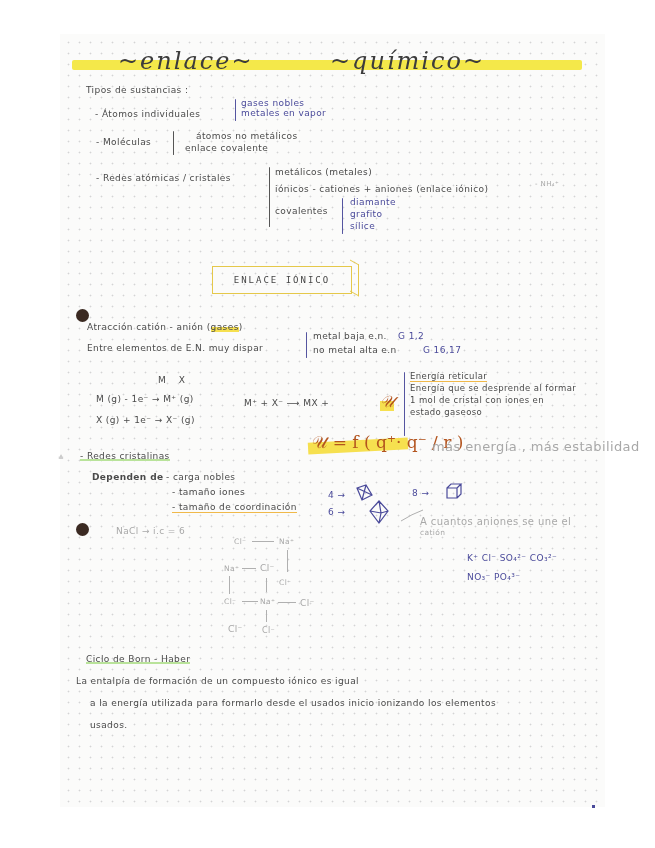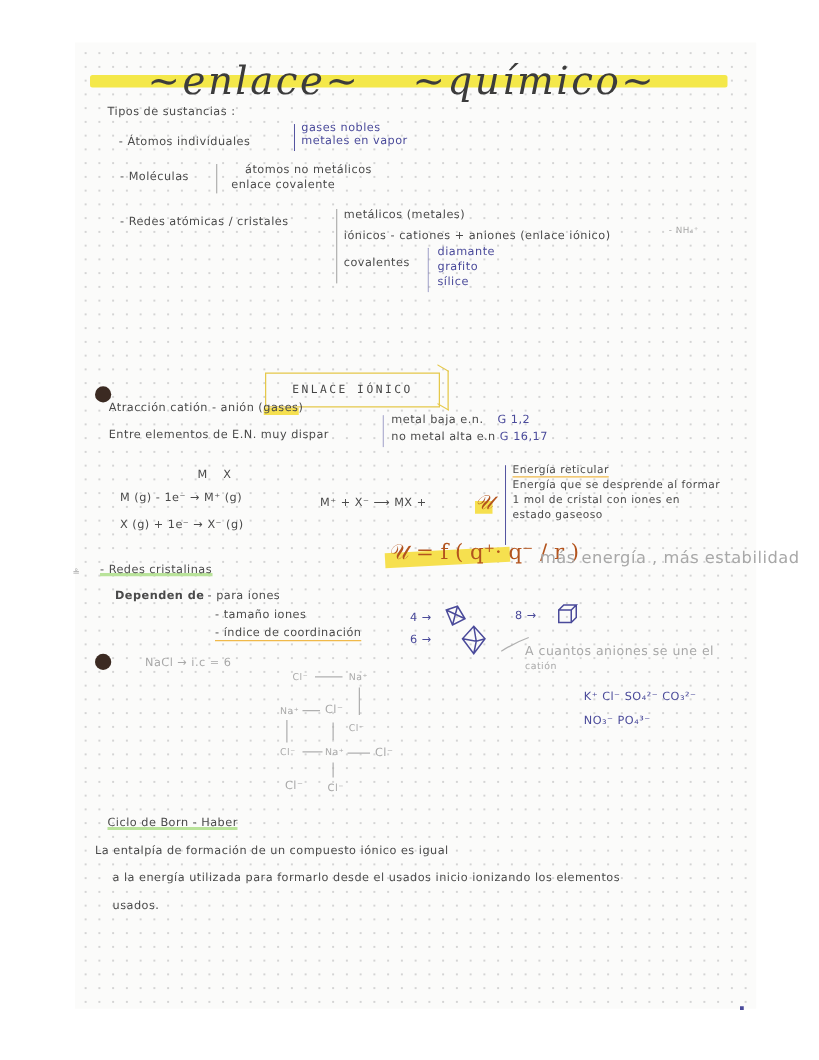--- a/index.html
+++ b/index.html
@@ -18,31 +18,31 @@
   .blue { color: #4a4a9a; }
   .grey { color: #a8a8a8; }
   .orange { color: #b3541e; }
 
   .title-band {
     position: absolute; left: 72px; top: 60px; width: 510px; height: 10px;
     background: #f4e84a; border-radius: 2px;
   }
   .title {
     position: absolute; top: 47px; font-family: "DejaVu Serif", serif; font-style: italic;
-    font-size: 31px; color: #3c3c3c; letter-spacing: 2px; text-align: center;
+    font-size: 24px; color: #3c3c3c; letter-spacing: 2px; text-align: center;
   }
 
   .brace { position: absolute; border-left: 1.3px solid #555; border-radius: 2px; }
   .brace.b { border-color: #5555a0; }
 
   .ionic-box {
     position: absolute; left: 212px; top: 266px; width: 140px; height: 28px;
     border: 1.3px solid #e5c84a; transform: skewX(0deg);
     font-family: "DejaVu Sans Mono", monospace; font-size: 9px; letter-spacing: 2px;
-    display: flex; align-items: center; justify-content: center; color: #444; margin-top: 32px;
+    display: flex; align-items: center; justify-content: center; color: #444;
   }
   .ionic-box::after {
     content: ""; position: absolute; right: -8px; top: -5px; width: 8px; height: 30px;
     border-right: 1.3px solid #e5c84a; border-top: 1.3px solid #e5c84a; border-bottom: 1.3px solid #e5c84a;
     transform: skewY(30deg);
   }
   .dot-bullet { position: absolute; width: 13px; height: 13px; border-radius: 50%; background: #3b2a22; }
 
   .hl-yellow { background: linear-gradient(transparent 45%, #f6e04f 45%); }
   .hl-green { background: linear-gradient(transparent 75%, #b9e39a 75%); }
@@ -95,44 +95,44 @@
   <span>Atracción catión - anión (</span><span class="hl-yellow">gases</span><span>)</span>
 </div>
 <div class="abs hand" style="left:87px;top:343px">Entre elementos de E.N. muy dispar</div>
 <div class="brace b" style="left:306px;top:332px;height:26px"></div>
 <div class="abs hand" style="left:313px;top:331px">
   <span>metal baja e.n.</span>
   <span class="blue" style="margin-left:8px">G 1,2</span>
 </div>
 <div class="abs hand" style="left:313px;top:345px">
   <span>no metal alta e.n</span>
-  <span class="blue" style="margin-left:0">G 16,17</span>
+  <span class="blue" style="margin-left:23px">G 16,17</span>
 </div>
 
 <div class="abs hand" style="left:158px;top:375px;letter-spacing:5px">M   X</div>
 <div class="abs hand" style="left:96px;top:394px">M (g) - 1e⁻  →  M⁺ (g)</div>
 <div class="abs hand" style="left:96px;top:415px">X (g) + 1e⁻  →  X⁻ (g)</div>
-<div class="abs hand" style="left:256px;top:398px">M⁺ + X⁻  ⟶  MX +</div>
+<div class="abs hand" style="left:244px;top:398px">M⁺ + X⁻  ⟶  MX +</div>
 <div class="abs orange hl-yellow" style="left:380px;top:392px;font-family:'DejaVu Serif',serif;font-size:16px;font-style:italic">𝒰</div>
 <div class="brace b" style="left:404px;top:372px;height:64px"></div>
 <div class="abs hand" style="left:410px;top:371px;font-size:8.5px"><span class="hl-orange-u">Energía reticular</span></div>
 <div class="abs hand" style="left:410px;top:383px;font-size:8.5px">Energía que se desprende al formar</div>
 <div class="abs hand" style="left:410px;top:395px;font-size:8.5px">1 mol de cristal con iones en</div>
 <div class="abs hand" style="left:410px;top:407px;font-size:8.5px">estado gaseoso</div>
 
 <div class="formula-band"></div>
 <div class="formula abs">𝒰 = f ( q⁺· q⁻ / r )</div>
 <div class="abs hand grey" style="left:432px;top:439px;font-size:13px">más energía , más estabilidad</div>
 
 <div class="abs grey" style="left:58px;top:454px;font-size:7px">≗</div>
 <div class="abs hand" style="left:80px;top:451px"><span class="hl-green">- Redes cristalinas</span></div>
 <div class="abs hand" style="left:92px;top:472px;font-weight:bold">Dependen de</div>
-<div class="abs hand" style="left:166px;top:472px">- para iones</div>
+<div class="abs hand" style="left:166px;top:472px">- carga nobles</div>
 <div class="abs hand" style="left:172px;top:487px">- tamaño iones</div>
-<div class="abs hand" style="left:172px;top:502px"><span class="hl-orange-u">- índice de coordinación</span></div>
+<div class="abs hand" style="left:172px;top:502px"><span class="hl-orange-u">- tamaño de coordinación</span></div>
 
 <div class="abs hand blue" style="left:328px;top:490px">4 →</div>
 <svg class="shape" style="left:354px;top:484px" width="20" height="18" viewBox="0 0 20 18">
   <path d="M3 4 L12 1 L18 11 L8 16 Z M3 4 L18 11 M12 1 L8 16" fill="none" stroke="#4a4a9a" stroke-width="1.2"></path>
 </svg>
 <div class="abs hand blue" style="left:328px;top:507px">6 →</div>
 <svg class="shape" style="left:368px;top:500px" width="22" height="24" viewBox="0 0 22 24">
   <path d="M11 1 L20 11 L11 23 L2 11 Z M2 11 L13 13 L20 11 M11 1 L13 13 L11 23" fill="none" stroke="#4a4a9a" stroke-width="1.2"></path>
 </svg>
 <div class="abs hand blue" style="left:412px;top:488px">8 →</div>

